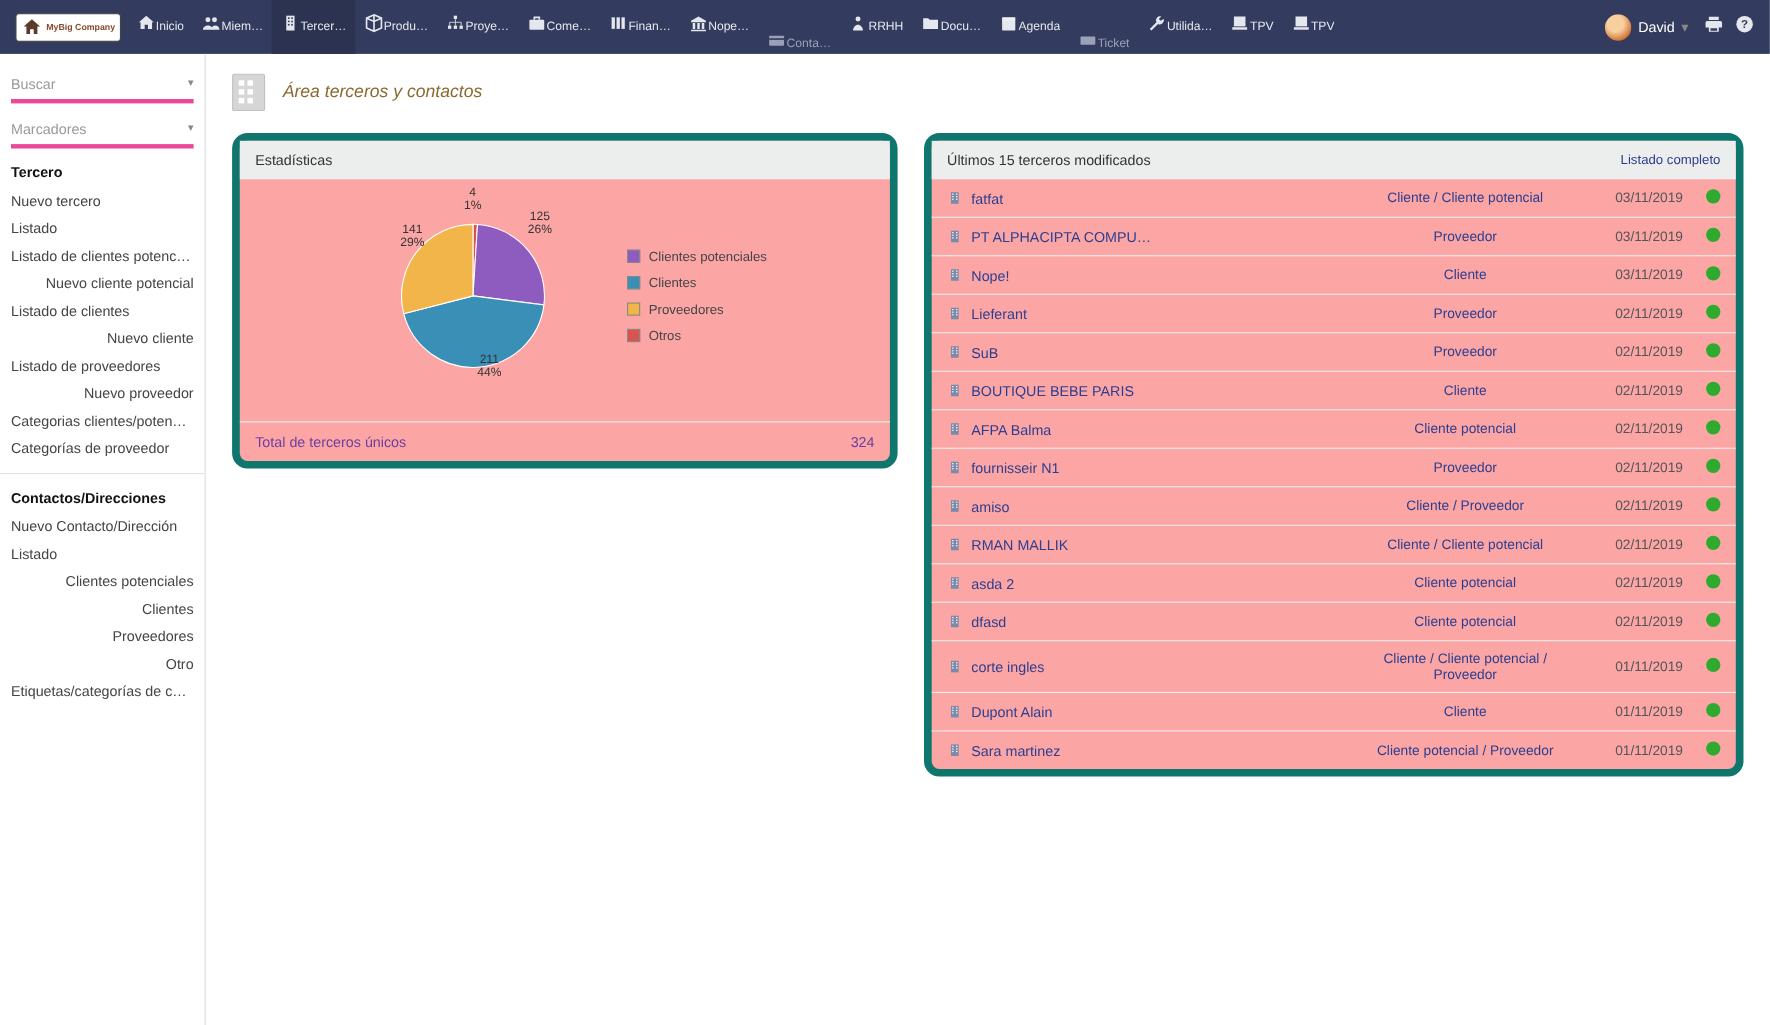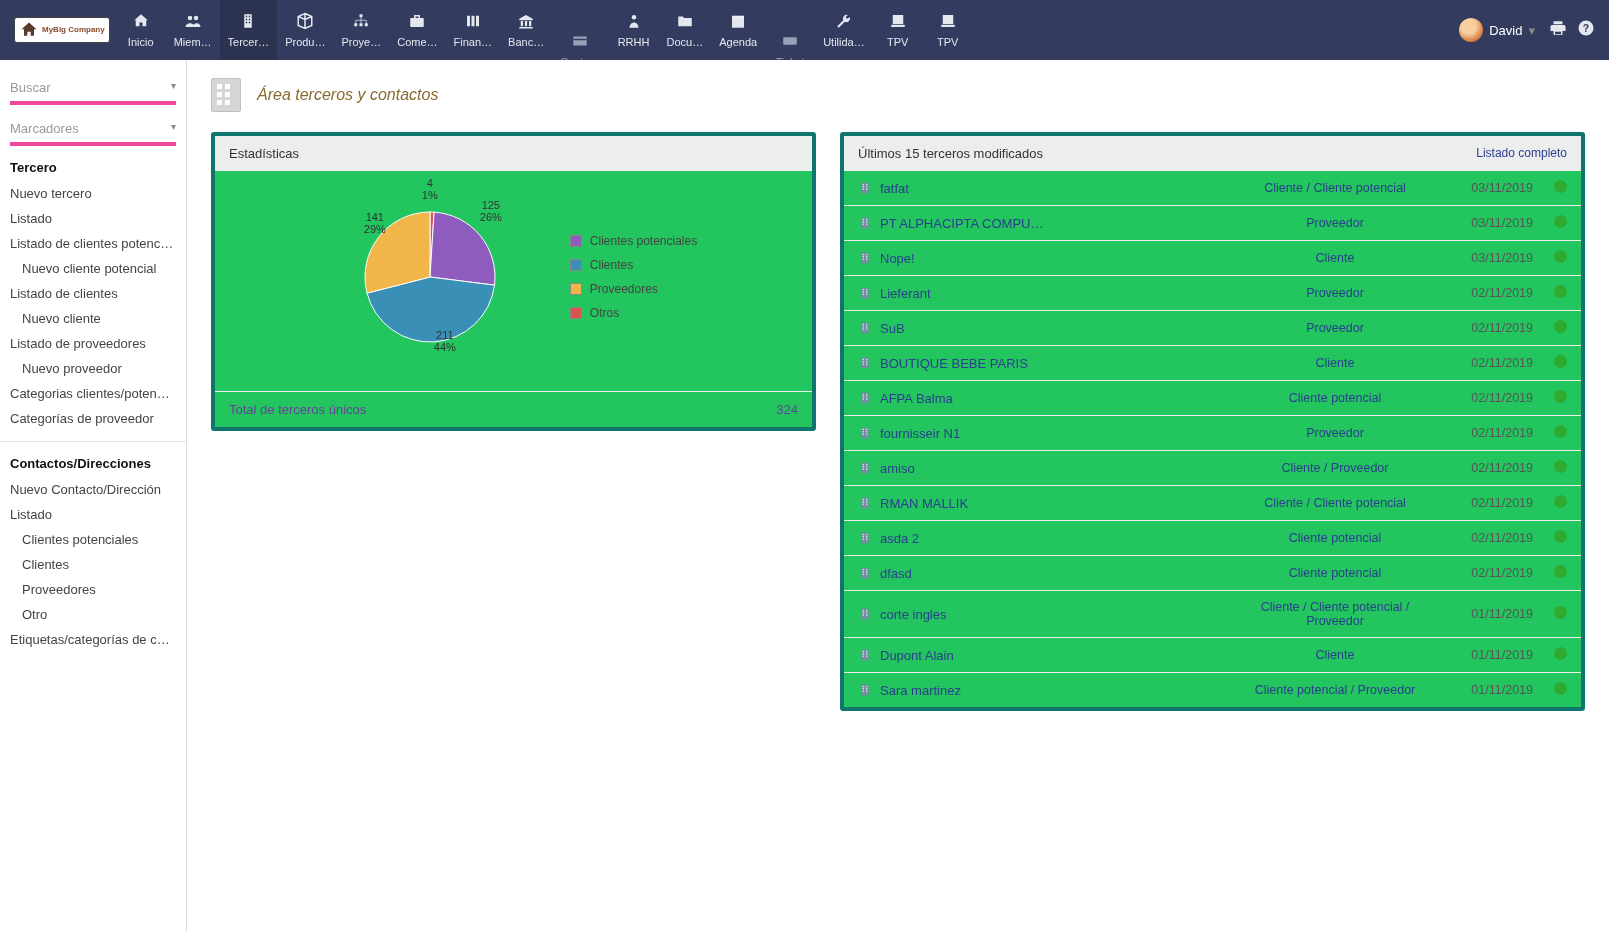--- a/index.html
+++ b/index.html
@@ -1,55 +1,55 @@
 <!DOCTYPE html>
 <html><head>
 <meta charset="utf-8">
 <style>
 * { box-sizing: border-box; margin: 0; padding: 0; }
 body { font-family: -apple-system, Helvetica, Arial, sans-serif; font-size: 13px; color: #333; background: #fff; }
 a { color: #2c3e8f; text-decoration: none; cursor: pointer; }
 
 
-.topnav { background: #333c5e; color: #fff; height: 60px; display: flex; align-items: stretch; padding: 0 8px; }
+.topnav { background: #333c5e; color: #fff; height: 49px; display: flex; align-items: stretch; padding: 0 8px; }
 .logo { display: flex; align-items: center; padding: 0 6px; }
 .logo-box { background: #fff; border: 1px solid #444; border-radius: 3px; padding: 2px 4px; display: flex; align-items: center; gap: 3px; }
 .logo-house { width: 20px; height: 20px; }
 .logo-text { font-size: 8px; line-height: 1; color: #8a4a2a; font-weight: bold; }
 .nav-items { display: flex; }
-.nav-item { display: flex; flex-direction: column; align-items: center; justify-content: center; padding: 0 8px; min-width: 50px; cursor: pointer; font-size: 11px; line-height: 1.1; color: #e5e7ef; }
+.nav-item { display: flex; flex-direction: row; align-items: center; justify-content: center; padding: 0 8px; min-width: 50px; cursor: pointer; font-size: 11px; line-height: 1.1; color: #e5e7ef; }
 .nav-item.active { background: #2b3350; }
 .nav-item.muted { color: #9aa0b8; margin-top: 32px; }
 .nav-item .nav-icon { font-size: 16px; margin-bottom: 2px; }
 .nav-item .nav-label { max-width: 44px; overflow: hidden; white-space: nowrap; text-overflow: ellipsis; }
 .nav-spacer { flex: 1; }
 .nav-user { display: flex; align-items: center; gap: 6px; padding: 0 8px; cursor: pointer; }
 .avatar { width: 24px; height: 24px; border-radius: 50%; background: #f0a060 radial-gradient(circle at 40% 35%, #f8d0a0 35%, #d07030 75%); }
 .nav-user span { font-size: 13px; }
 .nav-right-icons { display: flex; align-items: center; gap: 10px; padding: 0 6px; }
 .nav-right-icons span { cursor: pointer; font-size: 16px; color: #e5e7ef; }
 
 
 .shell { display: flex; height: calc(100vh - 45px); }
 .sidebar { width: 187px; min-width: 187px; border-right: 1px solid #ddd; padding: 8px 0 20px; overflow-y: auto; }
 .sb-field { margin: 6px 10px 10px; border-bottom: 4px solid #ec4899; padding: 6px 0; display: flex; justify-content: space-between; color: #999; cursor: pointer; }
 .sb-head { font-weight: bold; color: #111; margin: 14px 10px 6px; }
 .sb-link { display: block; padding: 5px 10px; color: #444; cursor: pointer; white-space: nowrap; overflow: hidden; text-overflow: ellipsis; }
-.sb-link.indent { padding-left: 22px; }
+.sb-link.indent { padding-left: 22px; text-align: right; }
 .sb-sep { border-top: 1px solid #e2e2e2; margin: 10px 0; }
 
 .main { flex: 1; padding: 18px 24px 40px; overflow: auto; }
 .page-title { display: flex; align-items: center; gap: 16px; margin-bottom: 20px; font-style: italic; }
 .page-title-icon { width: 30px; height: 34px; background: #d6d6d6; border: 1px solid #c0c0c0; position: relative; border-radius: 2px; }
 .page-title-icon::before,.page-title-icon::after{content:"";position:absolute;background:#fff;}
 .page-title-icon::before{width:5px;height:5px;top:5px;left:5px;box-shadow:8px 0 #fff,0 8px #fff,8px 8px #fff,0 16px #fff,8px 16px #fff;}
 .page-title h2 { font-size: 16px; font-weight: normal; color: #8a6a30; }
 
 .two-col { display: flex; gap: 24px; align-items: flex-start; }
-.panel { border: 4px solid #0f766e; border-radius: 3px; background: #22c55e; }
+.panel { border: 7px solid #0f766e; border-radius: 14px; background: #fca5a5; }
 .panel-header { background: #eceded; padding: 10px 14px; font-size: 13px; color: #333; display: flex; justify-content: space-between; align-items: center; gap: 12px; }
 
 
 .stats-panel { width: 605px; }
 .pie-wrap { display: flex; align-items: center; justify-content: center; gap: 40px; padding: 6px 10px 14px; }
 .pie-box { position: relative; width: 200px; height: 200px; flex: none; }
 .pie-svg { display: block; }
 .pie-lbl { position: absolute; font-size: 11px; color: #333; line-height: 1.1; text-align: center; white-space: nowrap; }
 .legend { display: flex; flex-direction: column; gap: 10px; font-size: 12px; color: #444; }
 .legend-row { display: flex; align-items: center; gap: 8px; }
@@ -141,21 +141,21 @@
             <rect x="4" y="5" width="4" height="14"></rect>
             <rect x="10" y="5" width="4" height="14"></rect>
             <rect x="16" y="5" width="4" height="14"></rect>
           </svg></span>
         <span class="nav-label">Finan…</span>
       </div>
       <div class="nav-item">
         <span class="nav-icon"><svg width="18" height="18" viewBox="0 0 24 24" fill="currentColor">
             <path d="M3 9l9-5 9 5v2H3zM5 12h3v7H5zm5.5 0h3v7h-3zM16 12h3v7h-3zM3 20h18v2H3z"></path>
           </svg></span>
-        <span class="nav-label">Banc…</span>
+        <span class="nav-label">Nope…</span>
       </div>
       <div class="nav-item muted">
         <span class="nav-icon"><svg width="18" height="18" viewBox="0 0 24 24" fill="currentColor">
             <rect x="3" y="6" width="18" height="12" rx="1"></rect>
             <rect x="3" y="9" width="18" height="2" fill="#333c5e"></rect>
           </svg></span>
         <span class="nav-label">Conta…</span>
       </div>
       <div class="nav-item">
         <span class="nav-icon"><svg width="18" height="18" viewBox="0 0 24 24" fill="currentColor">

